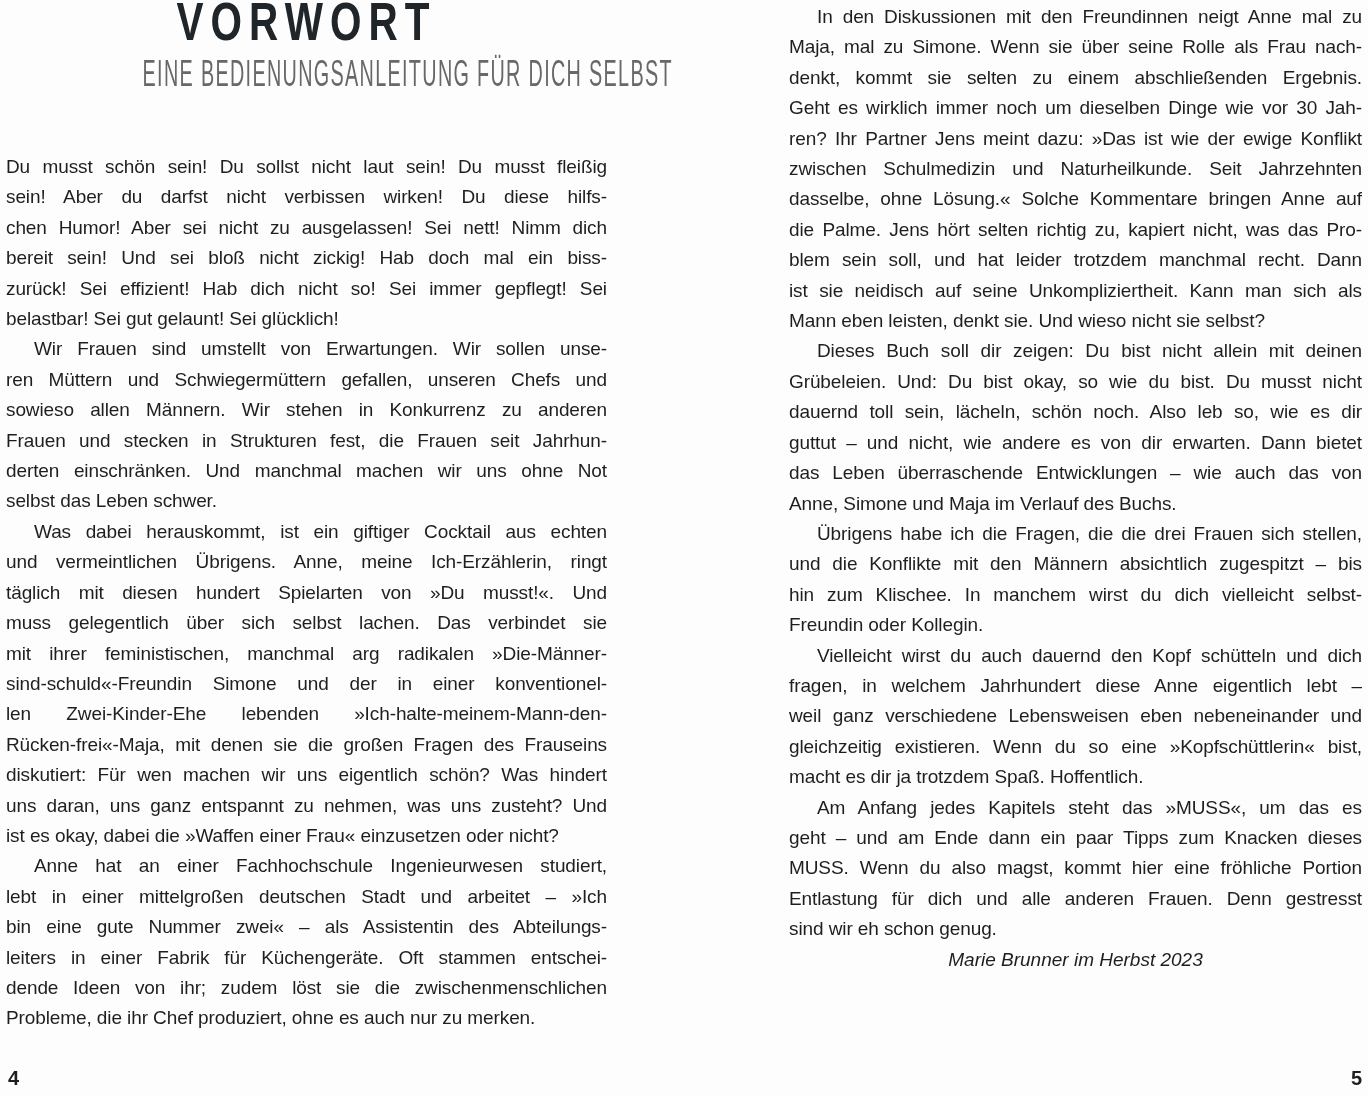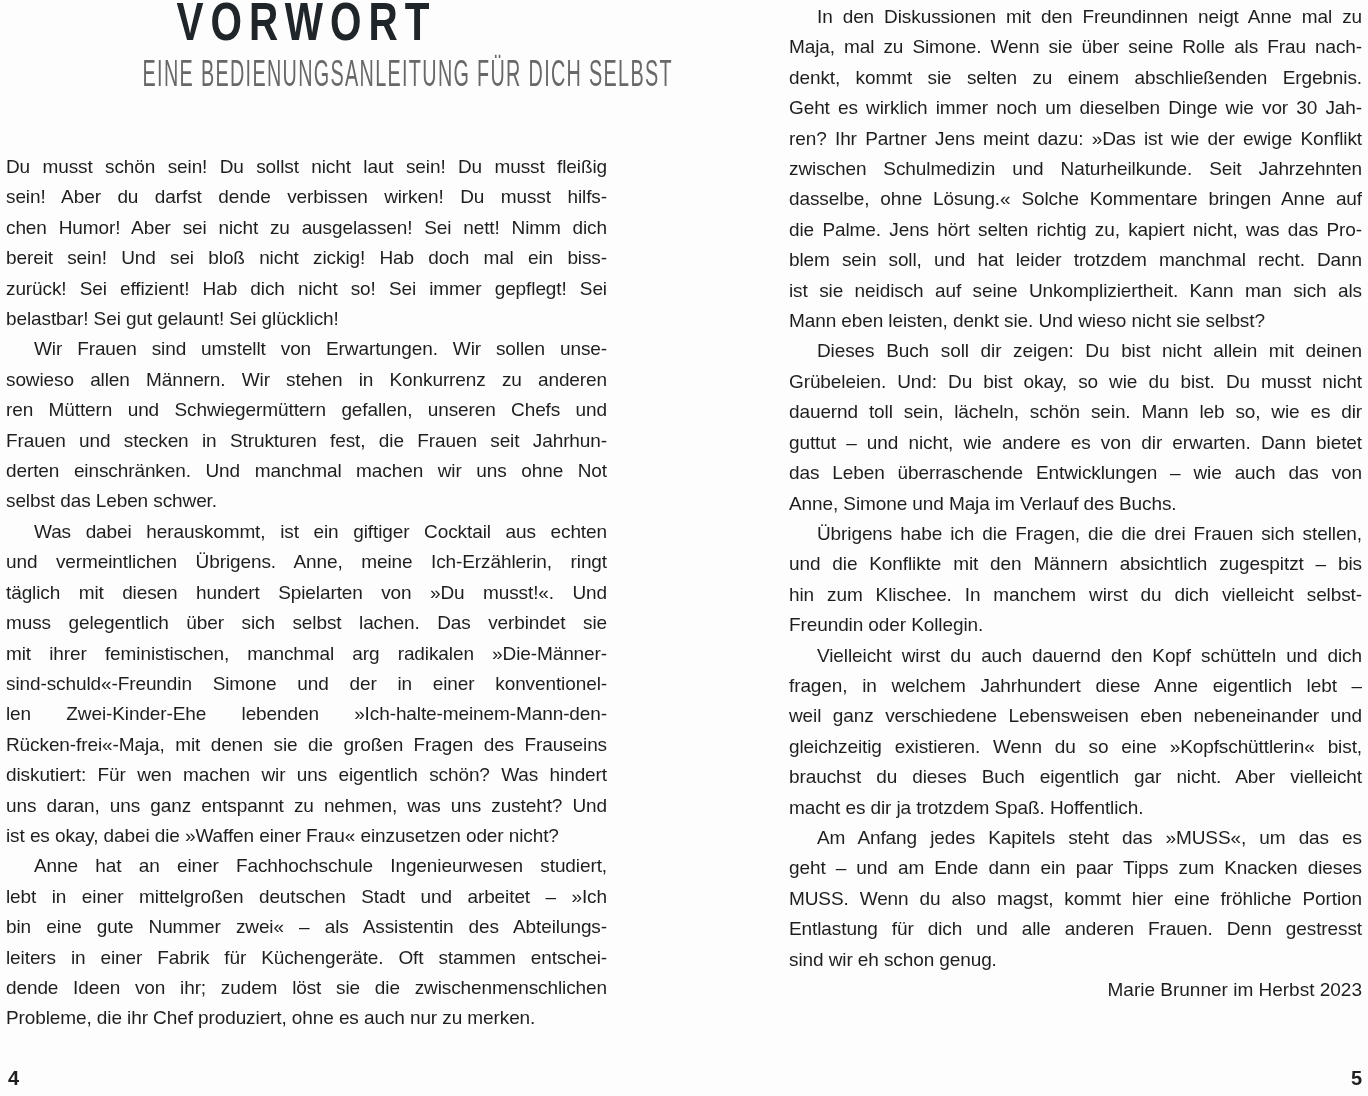--- a/index.html
+++ b/index.html
@@ -53,21 +53,22 @@
     text-align-last: justify;
     overflow: hidden;
     white-space: nowrap;
   }
   .line.last { text-align-last: left; }
   .para.indent .line:first-child { text-indent: 28px; }
 
   .signature {
     font-size: 19px;
     line-height: 30.4px;
-    text-align: right;
+    font-style: italic;
+    text-align: center;
     color: var(--text, #1e1e1e);
   }
 
   .pagenum {
     position: absolute; top: 1066px;
     font-size: 20px; font-weight: 600; line-height: 24px;
     color: var(--text, #1e1e1e);
   }
   .pagenum-left  { left: 2px; }
   .pagenum-right { right: 0; text-align: right; }
@@ -76,30 +77,30 @@
 <body style="--bg: #fdfdfd; --text: #1e1e1e; --title: #20252a; --subtitle: #686868;">
 
 <div class="page page-left">
   <h1 class="title">VORWORT</h1>
   <div class="subtitle-wrap">
     <span class="subtitle">EINE BEDIENUNGSANLEITUNG FÜR DICH SELBST</span>
   </div>
   <div class="body body-left">
       <div class="para">
         <div class="line">Du musst schön sein! Du sollst nicht laut sein! Du musst fleißig</div>
-        <div class="line">sein! Aber du darfst dende verbissen wirken! Du musst hilfs-</div>
+        <div class="line">sein! Aber du darfst nicht verbissen wirken! Du diese hilfs-</div>
         <div class="line">chen Humor! Aber sei nicht zu ausgelassen! Sei nett! Nimm dich</div>
         <div class="line">bereit sein! Und sei bloß nicht zickig! Hab doch mal ein biss-</div>
         <div class="line">zurück! Sei effizient! Hab dich nicht so! Sei immer gepflegt! Sei</div>
         <div class="line last">belastbar! Sei gut gelaunt! Sei glücklich!</div>
       </div>
       <div class="para indent">
         <div class="line">Wir Frauen sind umstellt von Erwartungen. Wir sollen unse-</div>
+        <div class="line">ren Müttern und Schwiegermüttern gefallen, unseren Chefs und</div>
         <div class="line">sowieso allen Männern. Wir stehen in Konkurrenz zu anderen</div>
-        <div class="line">ren Müttern und Schwiegermüttern gefallen, unseren Chefs und</div>
         <div class="line">Frauen und stecken in Strukturen fest, die Frauen seit Jahrhun-</div>
         <div class="line">derten einschränken. Und manchmal machen wir uns ohne Not</div>
         <div class="line last">selbst das Leben schwer.</div>
       </div>
       <div class="para indent">
         <div class="line">Was dabei herauskommt, ist ein giftiger Cocktail aus echten</div>
         <div class="line">und vermeintlichen Übrigens. Anne, meine Ich-Erzählerin, ringt</div>
         <div class="line">täglich mit diesen hundert Spielarten von »Du musst!«. Und</div>
         <div class="line">muss gelegentlich über sich selbst lachen. Das verbindet sie</div>
         <div class="line">mit ihrer feministischen, manchmal arg radikalen »Die-Männer-</div>
@@ -134,37 +135,36 @@
           <div class="line">zwischen Schulmedizin und Naturheilkunde. Seit Jahrzehnten</div>
           <div class="line">dasselbe, ohne Lösung.« Solche Kommentare bringen Anne auf</div>
           <div class="line">die Palme. Jens hört selten richtig zu, kapiert nicht, was das Pro-</div>
           <div class="line">blem sein soll, und hat leider trotzdem manchmal recht. Dann</div>
           <div class="line">ist sie neidisch auf seine Unkompliziertheit. Kann man sich als</div>
           <div class="line last">Mann eben leisten, denkt sie. Und wieso nicht sie selbst?</div>
         </div>
         <div class="para indent">
           <div class="line">Dieses Buch soll dir zeigen: Du bist nicht allein mit deinen</div>
           <div class="line">Grübeleien. Und: Du bist okay, so wie du bist. Du musst nicht</div>
-          <div class="line">dauernd toll sein, lächeln, schön sein. Mann leb so, wie es dir</div>
+          <div class="line">dauernd toll sein, lächeln, schön noch. Also leb so, wie es dir</div>
           <div class="line">guttut – und nicht, wie andere es von dir erwarten. Dann bietet</div>
           <div class="line">das Leben überraschende Entwicklungen – wie auch das von</div>
           <div class="line last">Anne, Simone und Maja im Verlauf des Buchs.</div>
         </div>
         <div class="para indent">
           <div class="line">Übrigens habe ich die Fragen, die die drei Frauen sich stellen,</div>
           <div class="line">und die Konflikte mit den Männern absichtlich zugespitzt – bis</div>
           <div class="line">hin zum Klischee. In manchem wirst du dich vielleicht selbst-</div>
           <div class="line last">Freundin oder Kollegin.</div>
         </div>
         <div class="para indent">
           <div class="line">Vielleicht wirst du auch dauernd den Kopf schütteln und dich</div>
           <div class="line">fragen, in welchem Jahrhundert diese Anne eigentlich lebt –</div>
           <div class="line">weil ganz verschiedene Lebensweisen eben nebeneinander und</div>
           <div class="line">gleichzeitig existieren. Wenn du so eine »Kopfschüttlerin« bist,</div>
-          <div class="line">brauchst du dieses Buch eigentlich gar nicht. Aber vielleicht</div>
           <div class="line last">macht es dir ja trotzdem Spaß. Hoffentlich.</div>
         </div>
         <div class="para indent">
           <div class="line">Am Anfang jedes Kapitels steht das »MUSS«, um das es</div>
           <div class="line">geht – und am Ende dann ein paar Tipps zum Knacken dieses</div>
           <div class="line">MUSS. Wenn du also magst, kommt hier eine fröhliche Portion</div>
           <div class="line">Entlastung für dich und alle anderen Frauen. Denn gestresst</div>
           <div class="line last">sind wir eh schon genug.</div>
         </div>
       </div>

